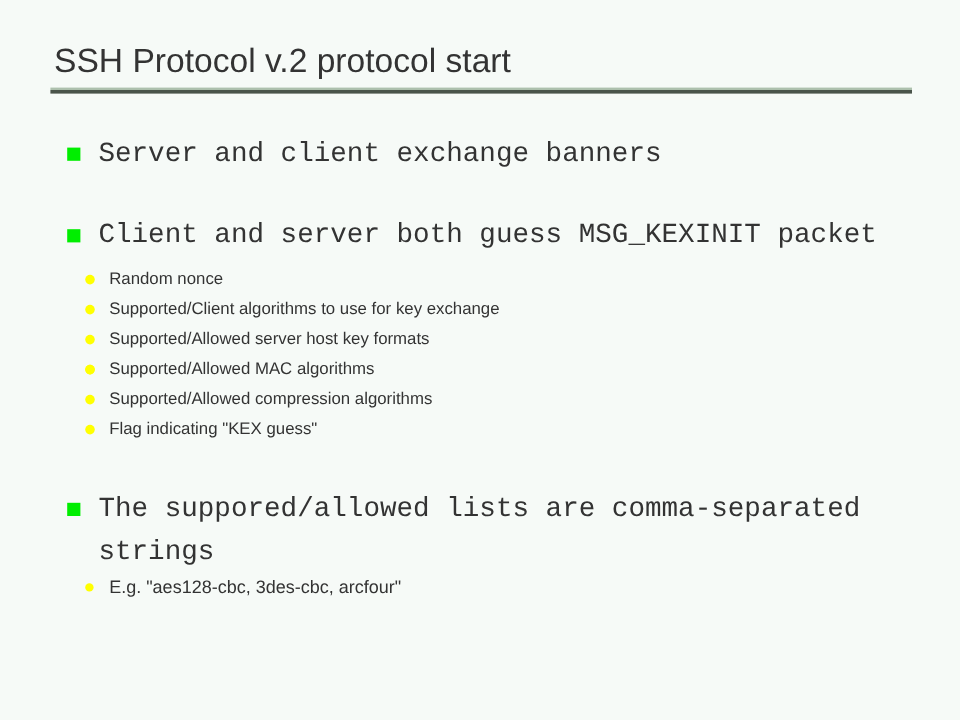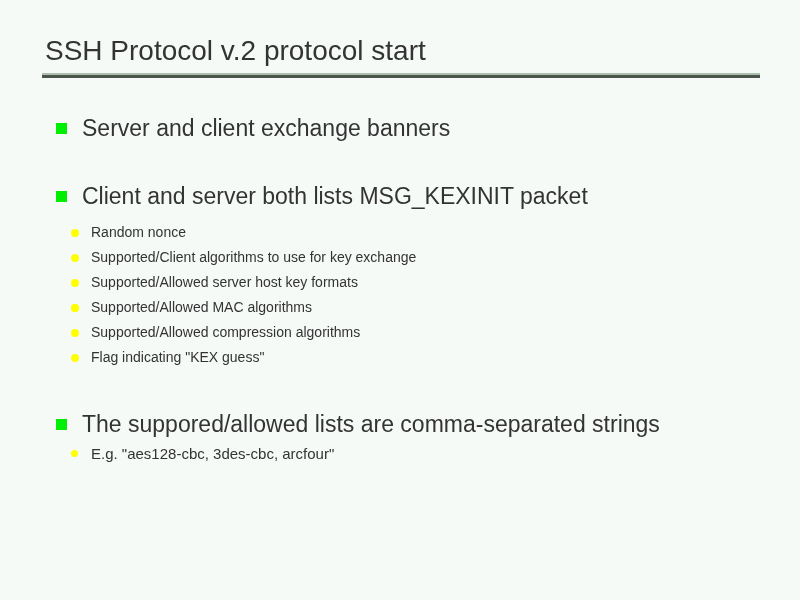--- a/index.html
+++ b/index.html
@@ -69,20 +69,21 @@
   .group { }
 
   
   .l1 {
     position: relative;
     padding-left: 82px;
     font-size: 23px;
     line-height: 32px;
     color: #333333;
     margin: 0;
+    font-family: Liberation Mono, monospace;
   }
   .l1 .sq {
     position: absolute;
     left: 56px;
     top: 11px;
     width: 11px;
     height: 11px;
     background: #00ee00;
   }
 
@@ -137,21 +138,21 @@
         <span class="sq"></span>
         <span>Server and client exchange banners</span>
       </div>
     </div>
 
     <div class="gap-lg"></div>
 
     <div class="group">
       <div class="l1">
         <span class="sq"></span>
-        <span>Client and server both lists MSG_KEXINIT packet</span>
+        <span>Client and server both guess MSG_KEXINIT packet</span>
       </div>
       <div class="gap-sm"></div>
       <div class="l2">
         <span class="dot"></span>
         <span>Random nonce</span>
       </div>
       <div class="l2">
         <span class="dot"></span>
         <span>Supported/Client algorithms to use for key exchange</span>
       </div>

